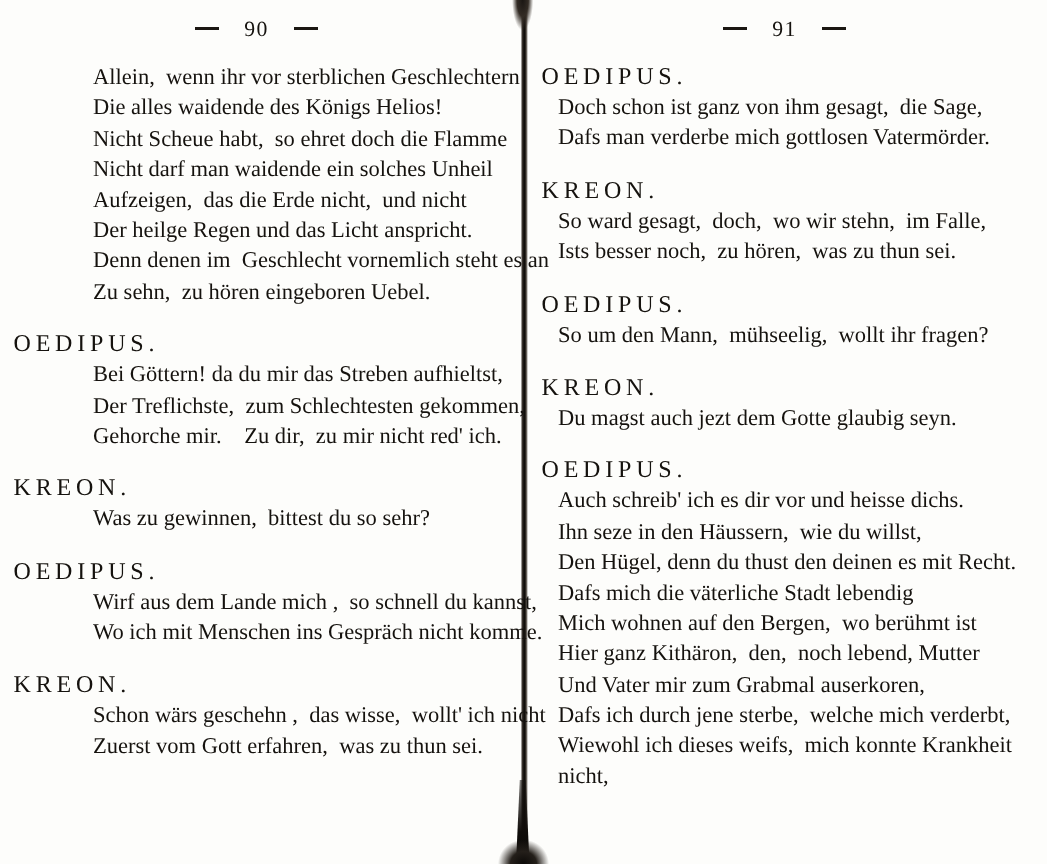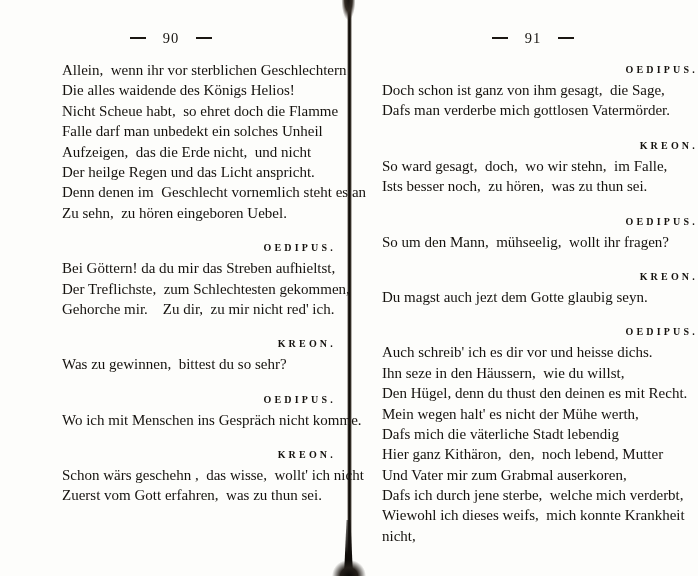--- a/index.html
+++ b/index.html
@@ -61,49 +61,49 @@
   }
 
   
   .col {
     position: absolute;
     top: 0;
     width: 330px;
     height: 576px;
   }
   .col-left  { left: 6px; }
-  .col-right { left: 368px; }
+  .col-right { left: 358px; }
 
   .folio {
     text-align: center;
     font-size: 14.5px;
     letter-spacing: 1px;
-    margin-top: 30px;
+    margin-top: 12px;
     height: 20px;
     white-space: nowrap;
   }
   .folio .rule {
     display: inline-block;
     width: 16px;
     height: 2px;
     background: #1b1712;
     vertical-align: 4px;
   }
   .folio .num {
     display: inline-block;
     margin: 0 17px;
   }
 
   .block { margin: 0; }
 
   .speaker {
-    text-align: right;
-    font-size: 10px;
+    text-align: left;
+    font-size: 16px;
     letter-spacing: 3.2px;
-    font-weight: 700;
+    font-weight: 400;
     margin: 0;
     height: 20px;
     line-height: 20px;
     text-indent: 3px;
   }
 
   .line {
     font-size: 15px;
     line-height: 20.4px;
     height: 20.4px;
@@ -131,41 +131,42 @@
   <div class="col col-left">
     <div class="folio">
       <span class="rule"></span><span class="num">90</span><span class="rule"></span>
     </div>
     <div id="left-body">
         <div class="block">
           <div class="spacer-sm"></div>
           <div class="line">Allein,  wenn ihr vor sterblichen Geschlechtern</div>
           <div class="line">Die alles waidende des Königs Helios!</div>
           <div class="line">Nicht Scheue habt,  so ehret doch die Flamme</div>
-          <div class="line">Falle darf man unbedekt ein solches Unheil</div>
+          <div class="line">Nicht darf man waidende ein solches Unheil</div>
           <div class="line">Aufzeigen,  das die Erde nicht,  und nicht</div>
           <div class="line">Der heilge Regen und das Licht anspricht.</div>
           <div class="line">Denn denen im  Geschlecht vornemlich steht es an</div>
           <div class="line">Zu sehn,  zu hören eingeboren Uebel.</div>
         </div>
         <div class="block">
           <div class="spacer-md"></div>
           <div class="speaker">OEDIPUS.</div>
           <div class="line">Bei Göttern! da du mir das Streben aufhieltst,</div>
           <div class="line">Der Treflichste,  zum Schlechtesten gekommen,</div>
           <div class="line">Gehorche mir.    Zu dir,  zu mir nicht red' ich.</div>
         </div>
         <div class="block">
           <div class="spacer-md"></div>
           <div class="speaker">KREON.</div>
           <div class="line">Was zu gewinnen,  bittest du so sehr?</div>
         </div>
         <div class="block">
           <div class="spacer-md"></div>
           <div class="speaker">OEDIPUS.</div>
+          <div class="line">Wirf aus dem Lande mich ,  so schnell du kannst,</div>
           <div class="line">Wo ich mit Menschen ins Gespräch nicht komme.</div>
         </div>
         <div class="block">
           <div class="spacer-md"></div>
           <div class="speaker">KREON.</div>
           <div class="line">Schon wärs geschehn ,  das wisse,  wollt' ich nicht</div>
           <div class="line">Zuerst vom Gott erfahren,  was zu thun sei.</div>
         </div>
       </div>
   </div>
@@ -196,22 +197,22 @@
           <div class="spacer-md"></div>
           <div class="speaker">KREON.</div>
           <div class="line">Du magst auch jezt dem Gotte glaubig seyn.</div>
         </div>
         <div class="block">
           <div class="spacer-md"></div>
           <div class="speaker">OEDIPUS.</div>
           <div class="line">Auch schreib' ich es dir vor und heisse dichs.</div>
           <div class="line">Ihn seze in den Häussern,  wie du willst,</div>
           <div class="line">Den Hügel, denn du thust den deinen es mit Recht.</div>
-          <div class="line">Mein wegen halt' es nicht der Mühe werth,</div>
           <div class="line">Dafs mich die väterliche Stadt lebendig</div>
+          <div class="line">Mich wohnen auf den Bergen,  wo berühmt ist</div>
           <div class="line">Hier ganz Kithäron,  den,  noch lebend, Mutter</div>
           <div class="line">Und Vater mir zum Grabmal auserkoren,</div>
           <div class="line">Dafs ich durch jene sterbe,  welche mich verderbt,</div>
           <div class="line">Wiewohl ich dieses weifs,  mich konnte Krankheit</div>
           <div class="line turnover">nicht,</div>
         </div>
       </div>
   </div>
 
 </div>

